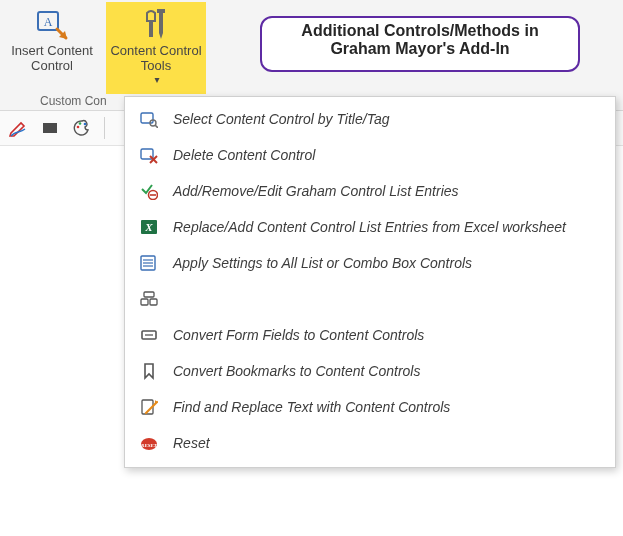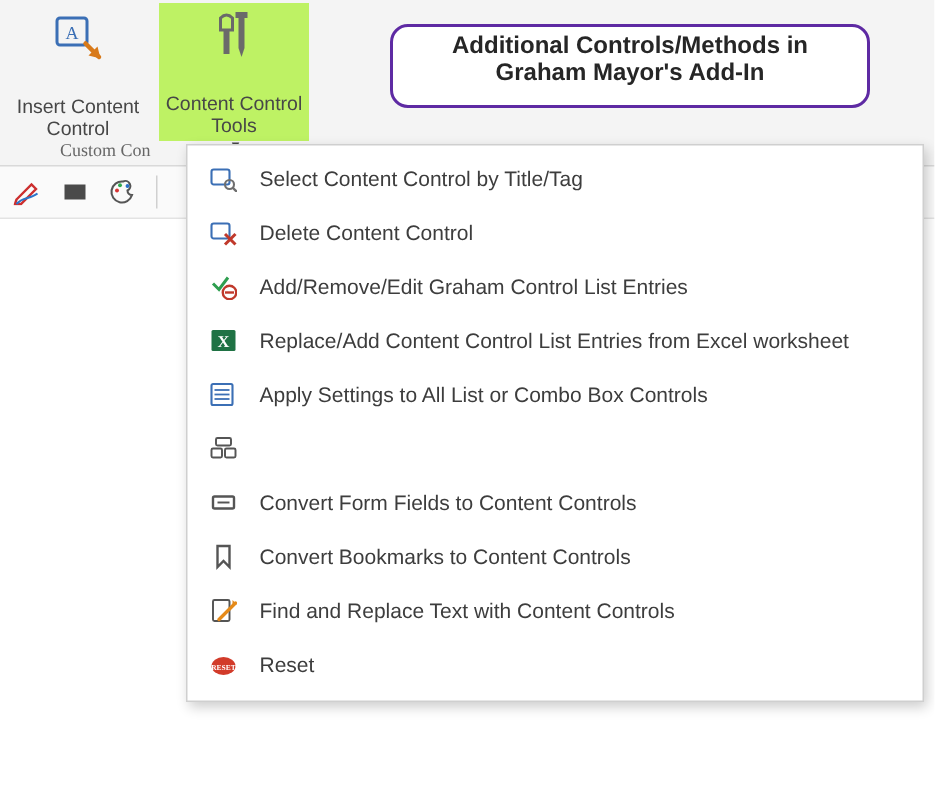--- a/index.html
+++ b/index.html
@@ -38,41 +38,39 @@
     justify-content: flex-start;
     padding-top: 4px;
     text-align: center;
     color: #474747;
     font-size: 13px;
     line-height: 1.15;
     cursor: default;
     box-sizing: border-box;
   }
   .ribbon-btn.active {
-    background: #bef264;
+    background: #fde047;
   }
   .ribbon-btn .ico {
     width: 36px;
     height: 36px;
     margin-bottom: 2px;
     display: flex;
     align-items: center;
     justify-content: center;
   }
   .ribbon-btn .lbl {
     white-space: pre-line;
-    margin-top: 20px;
   }
   .grp-label {
     position: absolute;
     bottom: 2px;
     left: 40px;
     font-size: 12px;
     color: #666;
-    font-family: Liberation Serif, serif;
   }
   .callout {
     position: absolute;
     top: 16px;
     left: 260px;
     width: 320px;
     height: 56px;
     border: 2.5px solid #5e2aa3;
     border-radius: 12px;
     background: #ffffff;
@@ -122,20 +120,21 @@
   }
   .menu-item {
     height: 36px;
     display: flex;
     align-items: center;
     padding: 0 14px 0 14px;
     gap: 14px;
     color: #3d3d3d;
     font-size: 14px;
     cursor: default;
+    font-style: italic;
   }
   .menu-item .mi-ico {
     width: 20px;
     height: 20px;
     display: flex;
     align-items: center;
     justify-content: center;
     flex: 0 0 20px;
   }
   .chev {

